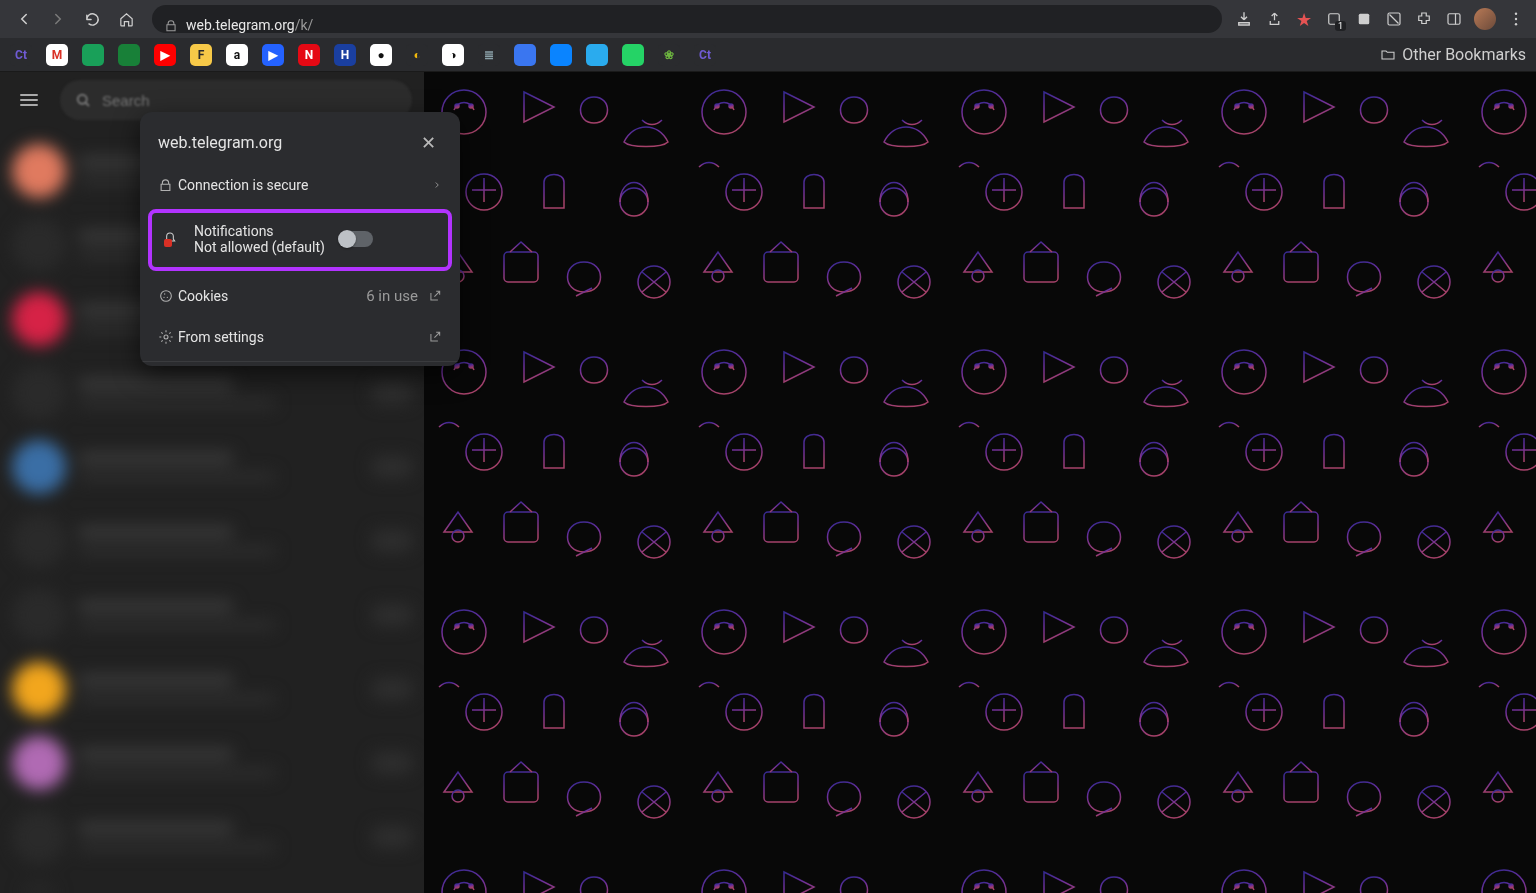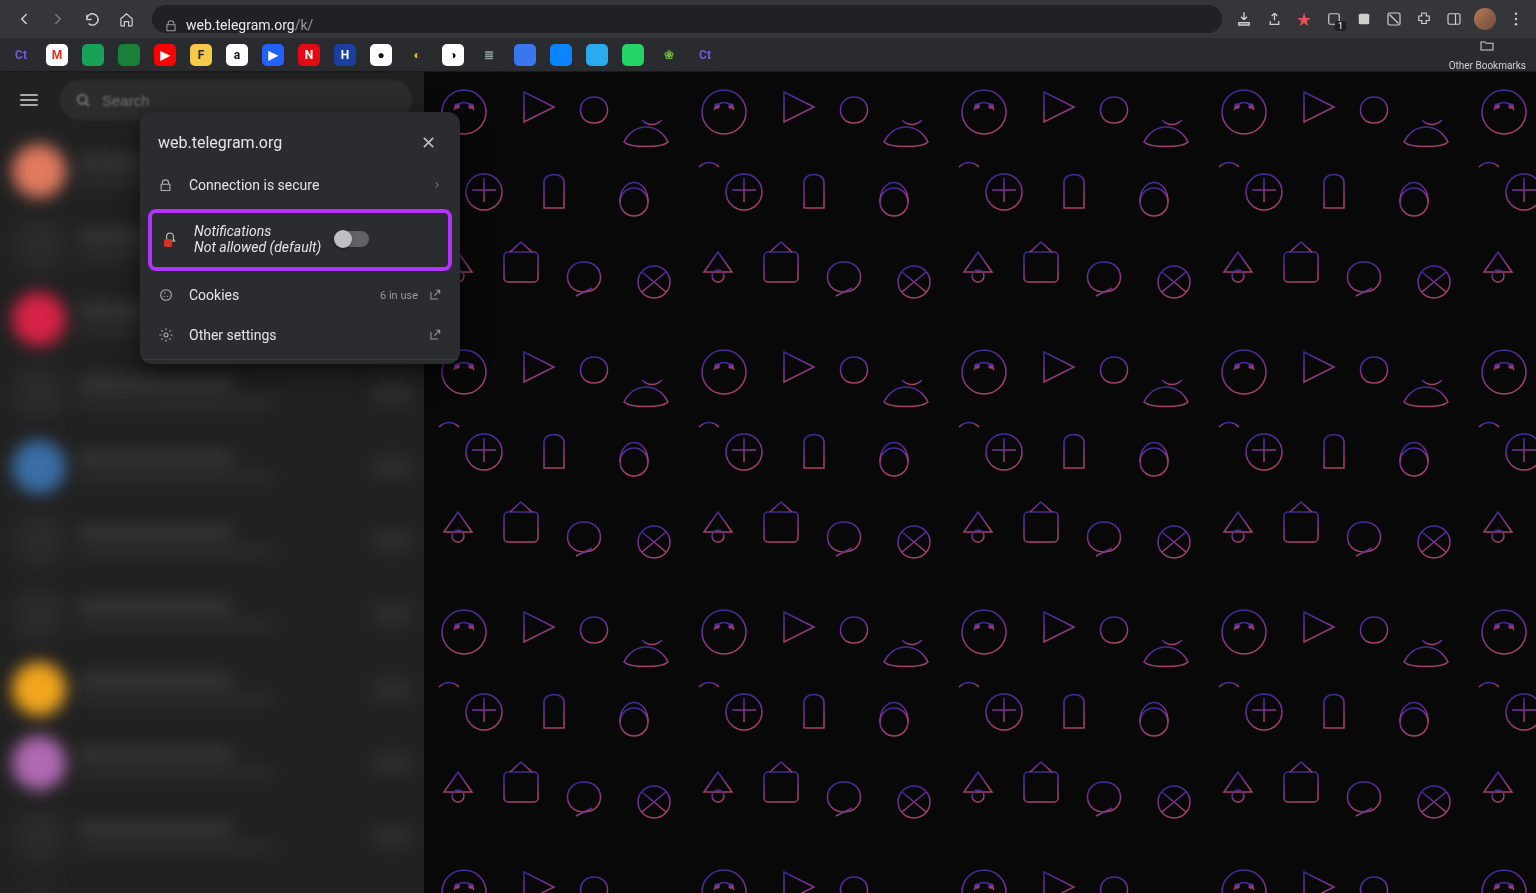--- a/index.html
+++ b/index.html
@@ -55,21 +55,21 @@
   .bookmarks-bar {
     height: 34px;
     background: #2a2b2e;
     display: flex;
     align-items: center;
     padding: 0 10px;
     gap: 14px;
     border-bottom: 1px solid #1a1a1a;
   }
   .bm { width:22px; height:22px; border-radius:5px; display:flex; align-items:center; justify-content:center; cursor:pointer; font-size:12px; font-weight:bold; color:#fff; }
-  .bm-right { margin-left:auto; display:flex; align-items:center; color:#cfcfcf; font-size:10px; gap:6px; cursor:pointer;flex-direction:column; }
+  .bm-right { margin-left:auto; display:flex; align-items:center; color:#cfcfcf; font-size:16px; gap:6px; cursor:pointer; }
 
   
   .main {
     position: relative;
     height: calc(893px - 38px - 34px);
     display: flex;
   }
   .sidebar-tg {
     width: 424px;
     background: #212121;
@@ -121,39 +121,38 @@
   }
   .popup-head {
     display:flex; align-items:center; justify-content:space-between;
     padding: 16px 18px 8px 18px;
   }
   .popup-head .title { font-size:16px; }
   .popup-close { color:#b9b9b9; cursor:pointer; font-size:18px; padding:4px 6px; border-radius:50%; }
   .popup-row {
     display:flex; align-items:center;
     padding: 12px 18px;
-    gap: 13px;
+    gap: 2px;
     cursor:pointer;
   }
   .popup-row .lead-ico { width:18px; text-align:center; color:#b0b0b0; }
   .popup-row .labelcol { flex:1; }
   .popup-row .sub { font-size:12px; color:#9a9a9a; margin-top:2px; }
-  .popup-row .trail { color:#9a9a9a; font-size:11px; display:flex; align-items:center; gap:10px; }
+  .popup-row .trail { color:#9a9a9a; font-size:15px; display:flex; align-items:center; gap:10px; }
   .chev { color:#9a9a9a; }
 
   .notif-row {
     margin: 4px 8px;
     border-radius:8px;
     border: 4px solid #b233ff;
     padding: 10px 10px 12px 10px;
     display:flex;
     align-items:center;
     gap:14px;
     cursor:default;
-    font-style:italic;
   }
   .notif-row .lead-ico { width:18px; text-align:center; position:relative; }
   .bell-blocked::after {
     content:""; position:absolute; left:2px; bottom:0; width:8px; height:8px;
     background:#d93025; border-radius:2px;
   }
   .toggle {
     width:34px; height:16px; background:#5f6368; border-radius:9px; position:relative; cursor:pointer;
   }
   .toggle .knob { width:18px; height:18px; background:#bdc1c6; border-radius:50%; position:absolute; top:-1px; left:-1px; box-shadow:0 1px 2px rgba(0,0,0,.4); }
@@ -481,21 +480,21 @@
       </div>
     </div>
 
     <div class="popup-row">
       <div class="lead-ico">
         <svg width="16" height="16" viewBox="0 0 24 24">
             <circle cx="12" cy="12" r="3" stroke="#b0b0b0" stroke-width="1.6" fill="none"></circle>
             <path d="M12 2v3M12 19v3M2 12h3M19 12h3M5 5l2 2M17 17l2 2M19 5l-2 2M5 19l2-2" stroke="#b0b0b0" stroke-width="1.6"></path>
           </svg>
       </div>
-      <div class="labelcol">Other settings</div>
+      <div class="labelcol">From settings</div>
       <div class="trail">
         <span>
           <svg width="14" height="14" viewBox="0 0 24 24">
               <path d="M14 4h6v6M20 4l-9 9M5 7v12h12" stroke="#9a9a9a" stroke-width="1.8" fill="none"></path>
             </svg>
         </span>
       </div>
     </div>
 
     <div class="divider"></div>

